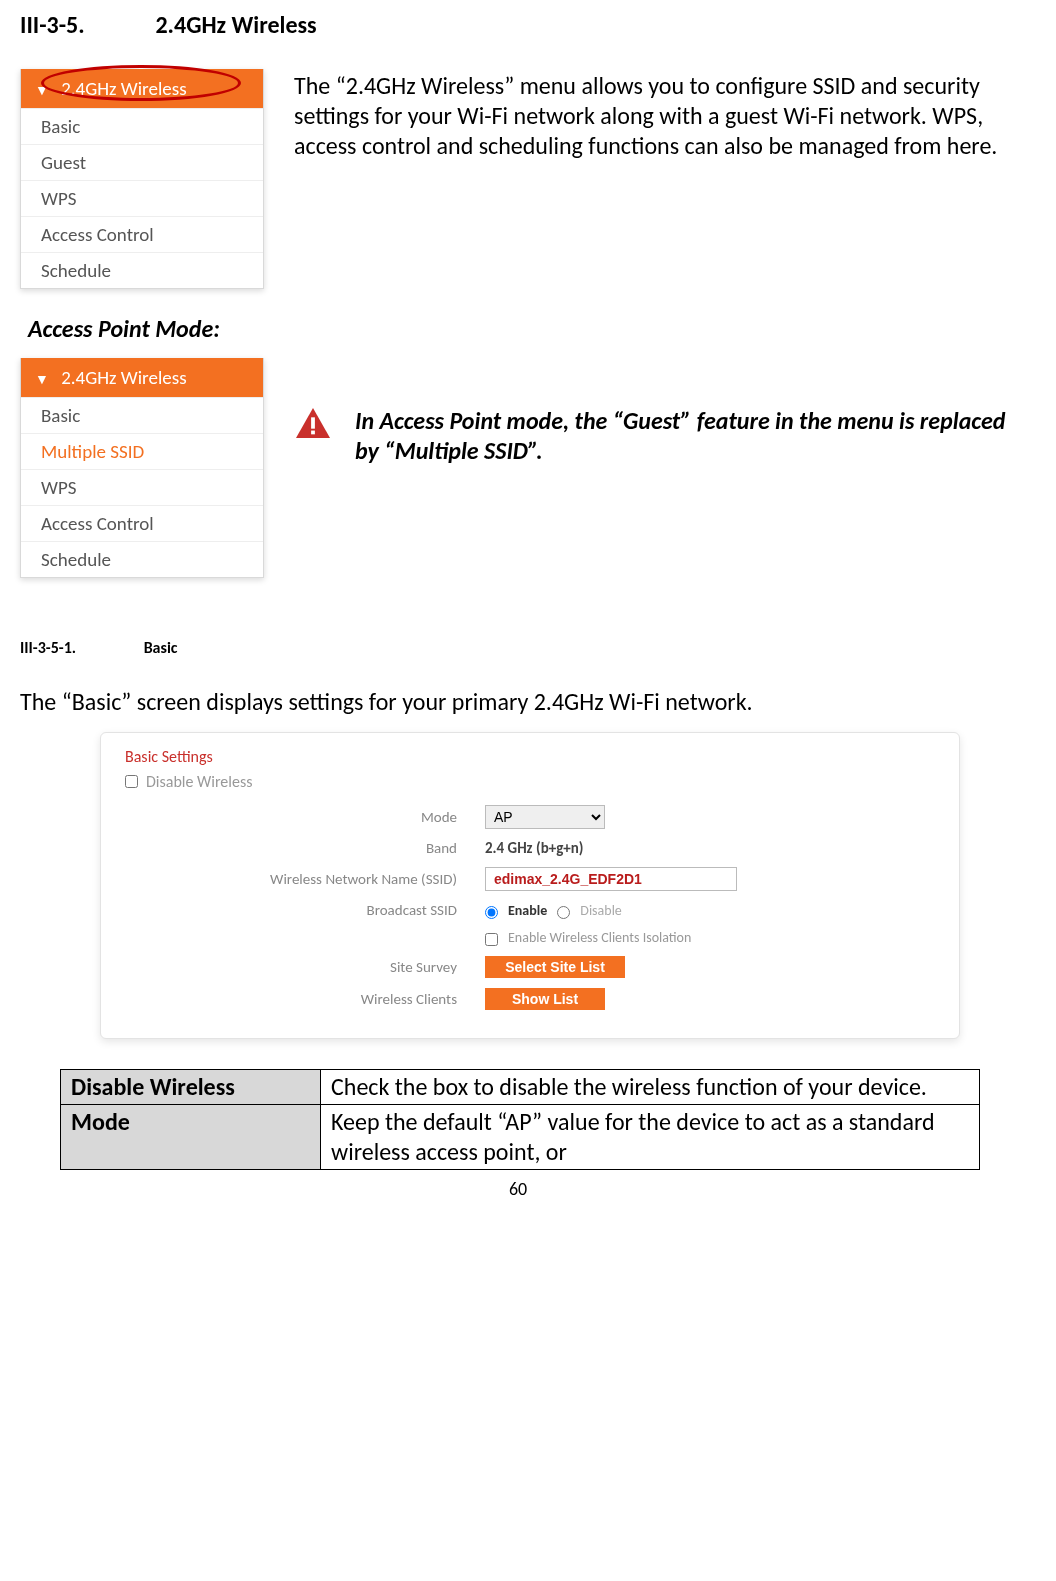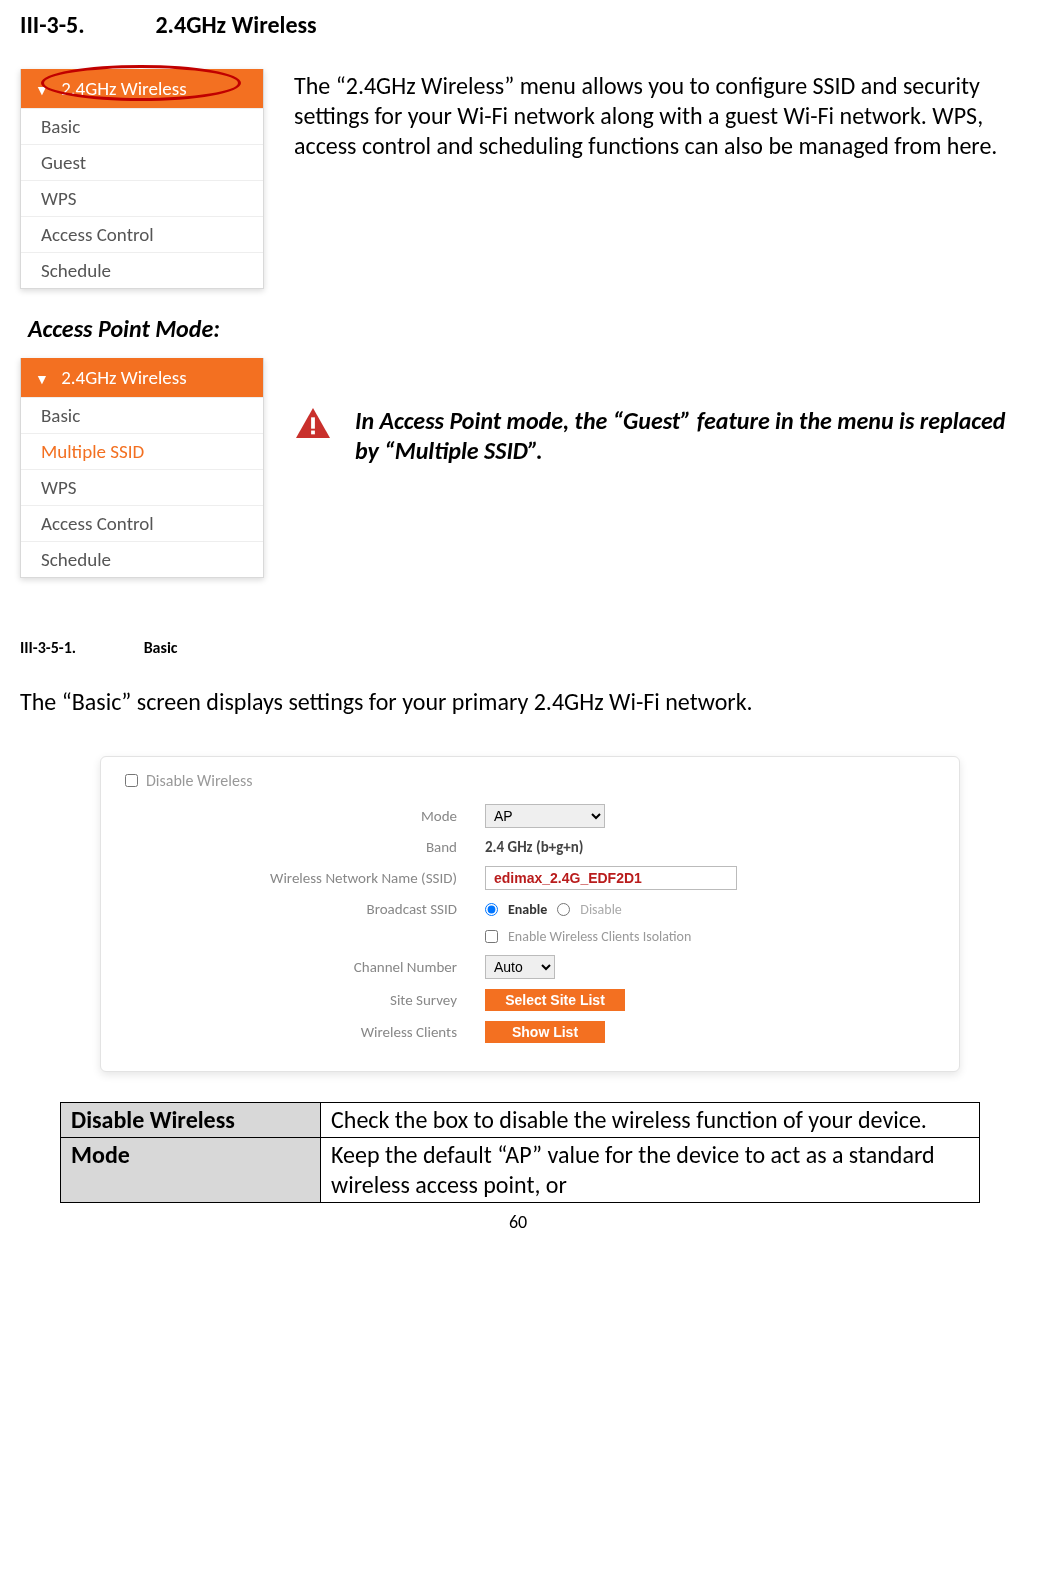--- a/index.html
+++ b/index.html
@@ -86,21 +86,21 @@
       flex: 0 0 38px;
     }
     .note-text {
       font-weight: bold;
       font-style: italic;
       font-size: 24px;
       line-height: 1.25;
     }
     .body-text {
       font-size: 24px;
-      margin: 10px 0 40px 0;
+      margin: 10px 0 16px 0;
     }
     
     .settings-card {
       width: 860px;
       margin: 0 auto 30px 80px;
       border: 1px solid #e3e3e3;
       border-radius: 6px;
       box-shadow: 0 3px 8px rgba(0,0,0,0.1);
       padding: 14px 24px 18px 24px;
       font-size: 16px;
@@ -124,21 +124,21 @@
       align-items: center;
       margin-bottom: 10px;
     }
     .form-label {
       width: 360px;
       text-align: right;
       padding-right: 28px;
       color: #888;
       font-size: 15px;
     }
-    .form-field { flex: 1; display: flex; align-items: center; gap: 10px; color: #444; font-weight: bold; font-size: 15px;}
+    .form-field { flex: 1; display: flex; align-items: flex-end; gap: 10px; color: #444; font-weight: bold; font-size: 15px;}
     .form-field.light { font-weight: normal; color: #666;}
     select.sel {
       border: 1px solid #bbb;
       background: #efefef;
       padding: 2px 4px;
       font-size: 14px;
     }
     input.txt {
       border: 1px solid #bbb;
       padding: 3px 8px;
@@ -238,20 +238,21 @@
 </div>
 
 <div class="section-heading-small">
   <span class="num">III-3-5-1.</span>
   <span>Basic</span>
 </div>
 
 <div class="body-text">The “Basic” screen displays settings for your primary 2.4GHz Wi-Fi network.</div>
 
 <div class="settings-card">
+  <div class="settings-title">Basic Settings</div>
   <div class="disable-row">
     <input type="checkbox" style="">
     <span>Disable  Wireless</span>
   </div>
 
   <div class="form-row">
     <div class="form-label">Mode</div>
     <div class="form-field">
       <select class="sel" style="width:120px">
         <option>AP</option>
@@ -282,28 +283,20 @@
   </div>
 
   <div class="form-row">
     <div class="form-label"></div>
     <div class="form-field light">
       <input type="checkbox" style="">
       <span class="chk-lbl">Enable Wireless Clients Isolation</span>
     </div>
   </div>
 
-  <div class="form-row">
-    <div class="form-label">Channel Number</div>
-    <div class="form-field">
-      <select class="sel" style="width:70px">
-        <option>Auto</option>
-      </select>
-    </div>
-  </div>
 
   <div class="form-row">
     <div class="form-label">Site Survey</div>
     <div class="form-field">
       <button class="orange-btn" style="width:140px">Select Site List</button>
     </div>
   </div>
 
   <div class="form-row">
     <div class="form-label">Wireless Clients</div>

